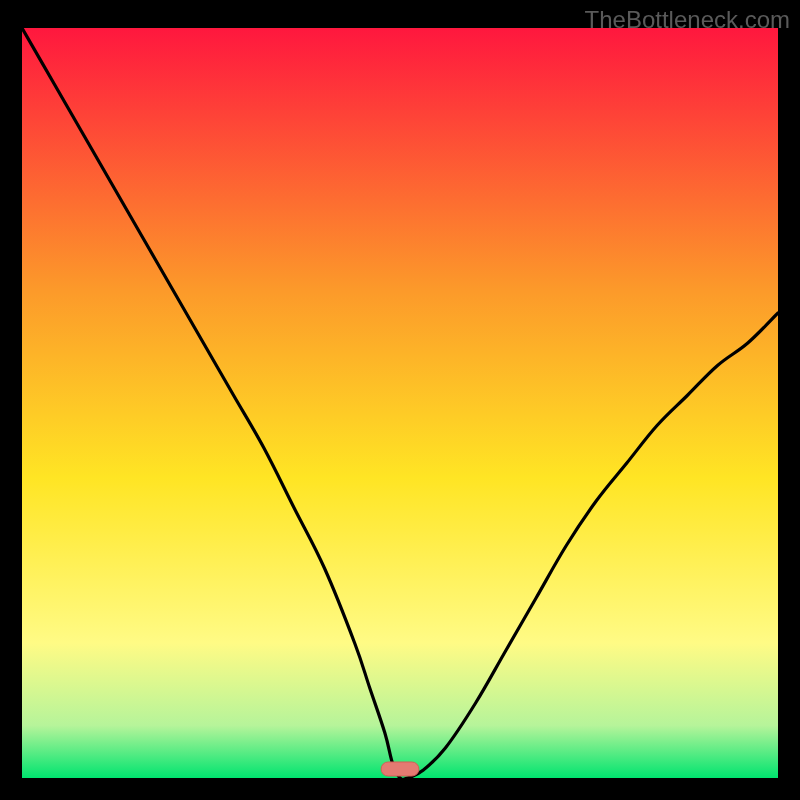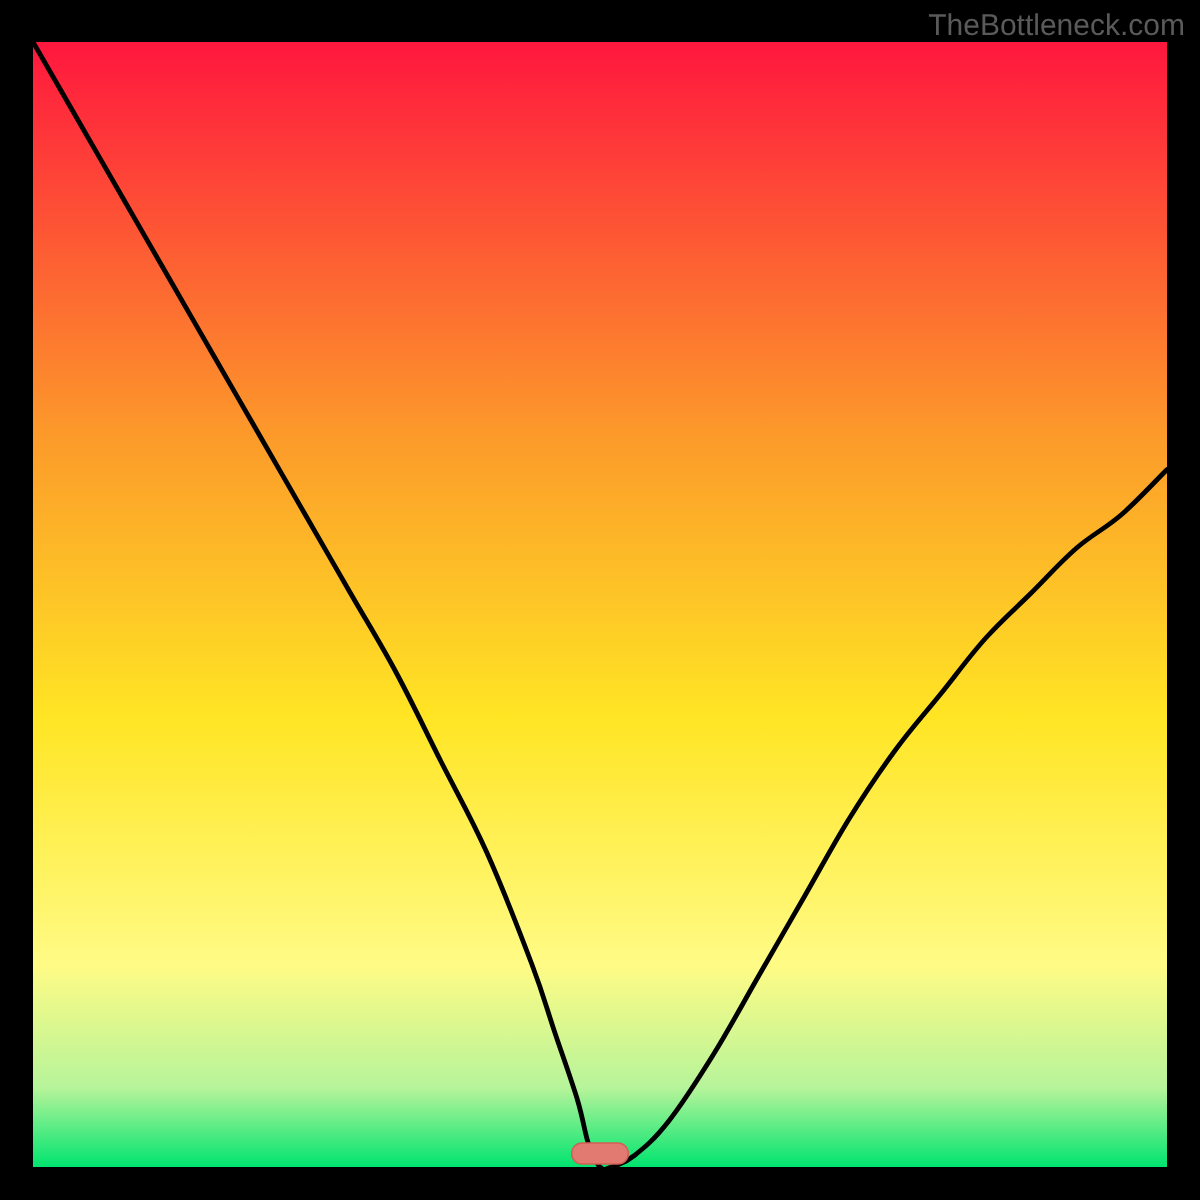--- a/index.html
+++ b/index.html
@@ -10,21 +10,21 @@
     background: #000;
     position: relative;
     overflow: hidden;
   }
   .attribution {
     position: absolute;
     top: 6px;
     right: 10px;
     color: #5a5a5a;
     font-family: Arial, Helvetica, sans-serif;
-    font-size: 20px;
+    font-size: 24px;
   }
   .plot-area {
     position: absolute;
     left: 22px;
     top: 28px;
     width: 756px;
     height: 750px;
   }
   svg {
     display: block;

